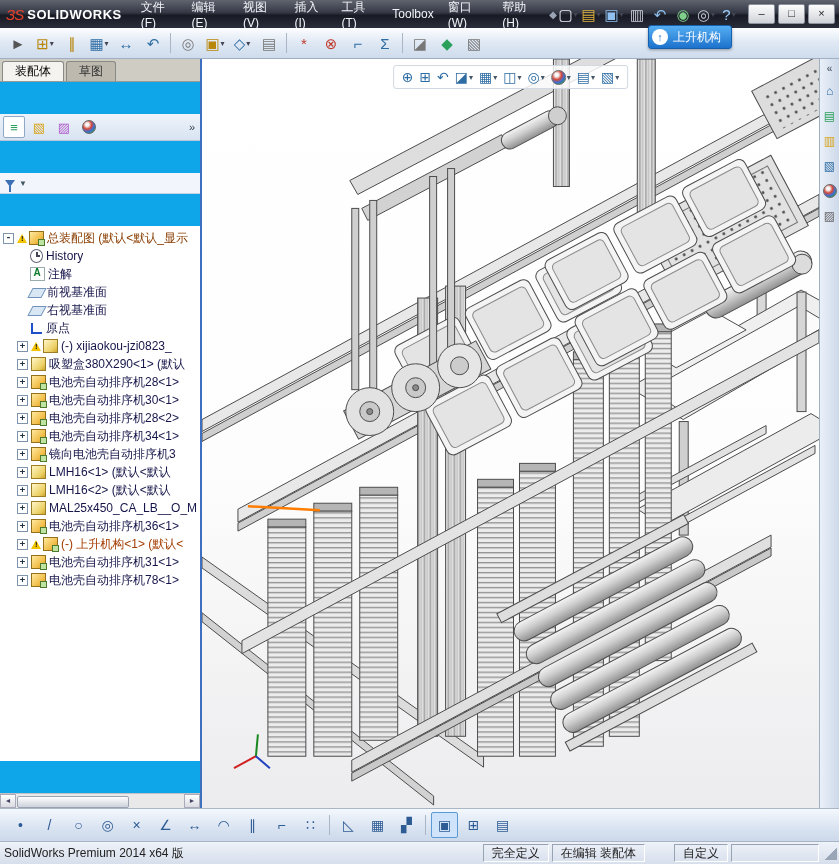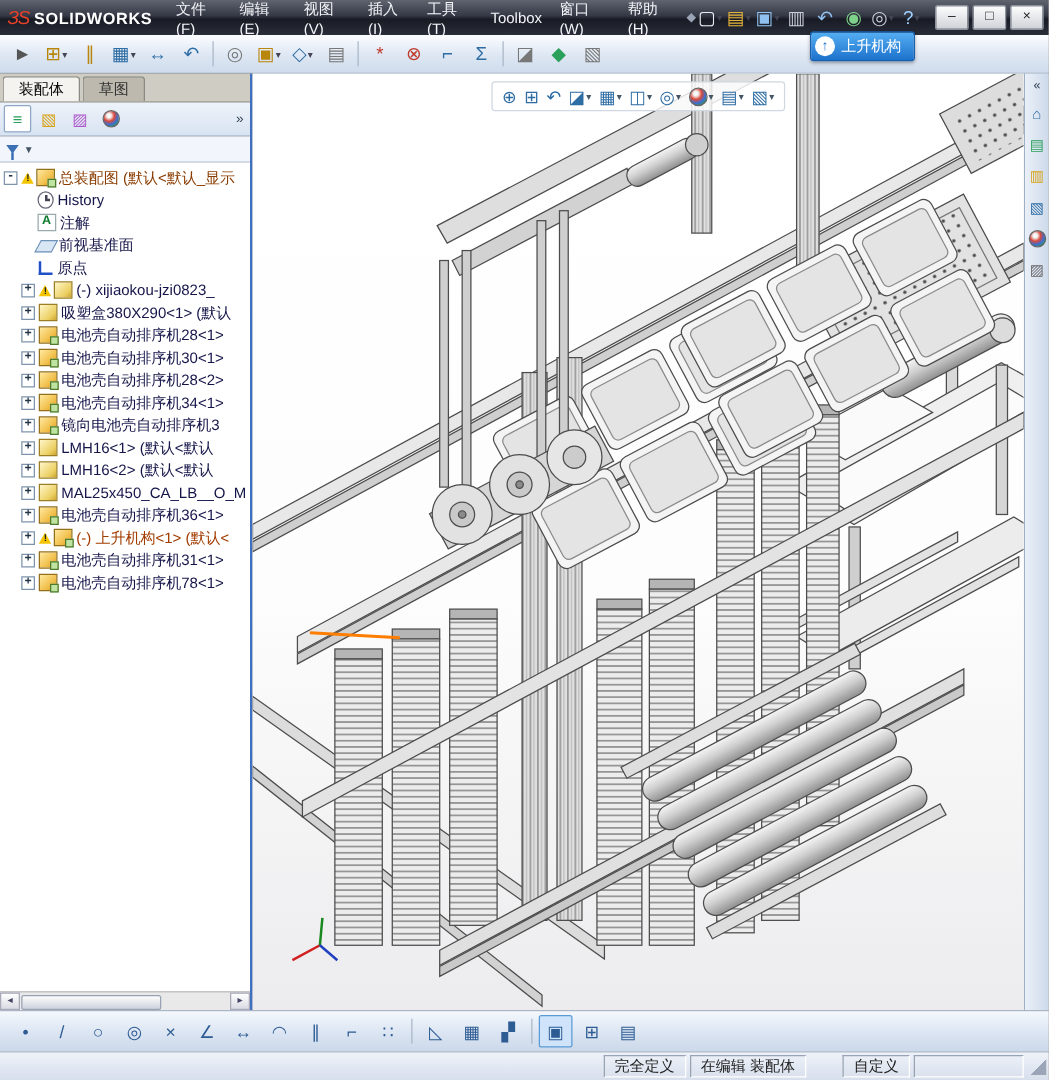--- a/index.html
+++ b/index.html
@@ -30,22 +30,22 @@
   .toolbar{height:30px;flex:0 0 30px;background:linear-gradient(#fcfdff,#dfe8f4 50%,#cfdcec);
     border-bottom:1px solid #9fb0c4;display:flex;align-items:center;padding:0 5px;gap:1px;}
   .tbtn{height:24px;min-width:24px;display:flex;align-items:center;justify-content:center;
     border-radius:2px;border:1px solid transparent;}
   .tbtn .glyph{font-size:15px;line-height:1;}
   .tbtn .dd{font-size:8px;color:#445;margin-left:1px;}
   .vsep{width:1px;height:20px;background:#aab6c6;margin:0 3px;flex:0 0 1px;}
 
   
   .workspace{flex:1;display:flex;min-height:0;}
-  .sidepanel{width:200px;flex:0 0 200px;border-right:2px solid #3f6fbf;background:#404040;
-    display:flex;flex-direction:column;}
+  .sidepanel{width:200px;flex:0 0 200px;border-right:2px solid #3f6fbf;background:#0ea5e9;
+    display:flex;flex-direction:column;gap:32px;}
   .panel-tabs{height:20px;flex:0 0 20px;background:#cfccc3;display:flex;align-items:flex-end;
     padding:2px 2px 0;gap:2px;border-bottom:1px solid #9a9a94;}
   .ptab{padding:1px 12px;font-size:12px;border:1px solid #8a8a84;border-bottom:none;
     border-radius:3px 3px 0 0;background:#bdb9ae;color:#333;white-space:nowrap;}
   .ptab.active{background:#f4f3ef;color:#000;}
   .mgr-tabs{height:26px;flex:0 0 26px;background:linear-gradient(#eef3fa,#d8e3f2);
     border-bottom:1px solid #b9c6d8;display:flex;align-items:center;padding:0 3px;}
   .mgr-icons{display:flex;gap:3px;}
   .mtab{width:20px;height:20px;display:flex;align-items:center;justify-content:center;
     border:1px solid transparent;border-radius:2px;font-size:13px;}
@@ -313,20 +313,26 @@
           </div>
           <div class="tree-row">
             <span class="t-ind" style="width: 14px;"></span>
             <span class="t-exp-ph"></span>
             <span class="ic ic-plane"></span>
             <span class="t-label">前视基准面</span>
           </div>
           <div class="tree-row">
             <span class="t-ind" style="width: 14px;"></span>
             <span class="t-exp-ph"></span>
+            <span class="ic ic-plane"></span>
+            <span class="t-label">右视基准面</span>
+          </div>
+          <div class="tree-row">
+            <span class="t-ind" style="width: 14px;"></span>
+            <span class="t-exp-ph"></span>
             <span class="ic ic-origin"></span>
             <span class="t-label">原点</span>
           </div>
           <div class="tree-row">
             <span class="t-ind" style="width: 14px;"></span>
             <span class="t-exp">+</span>
             <span class="t-warn"></span>
             <span class="ic ic-part"></span>
             <span class="t-label">(-) xijiaokou-jzi0823_</span>
           </div>
@@ -691,20 +697,21 @@
       </span>
       <span class="skbtn">
         <span class="glyph">⊞</span>
       </span>
       <span class="skbtn">
         <span class="glyph">▤</span>
       </span>
     </div>
 
   <div class="statusbar">
+    <span class="sprod">SolidWorks Premium 2014 x64 版</span>
     <span class="sspace"></span>
     <span class="scell">完全定义</span>
     <span class="scell">在编辑 装配体</span>
     <span class="sgap"></span>
     <span class="scell">自定义</span>
     <span class="scell empty"></span>
     <span class="sgrip"></span>
   </div>
 
 </div>

